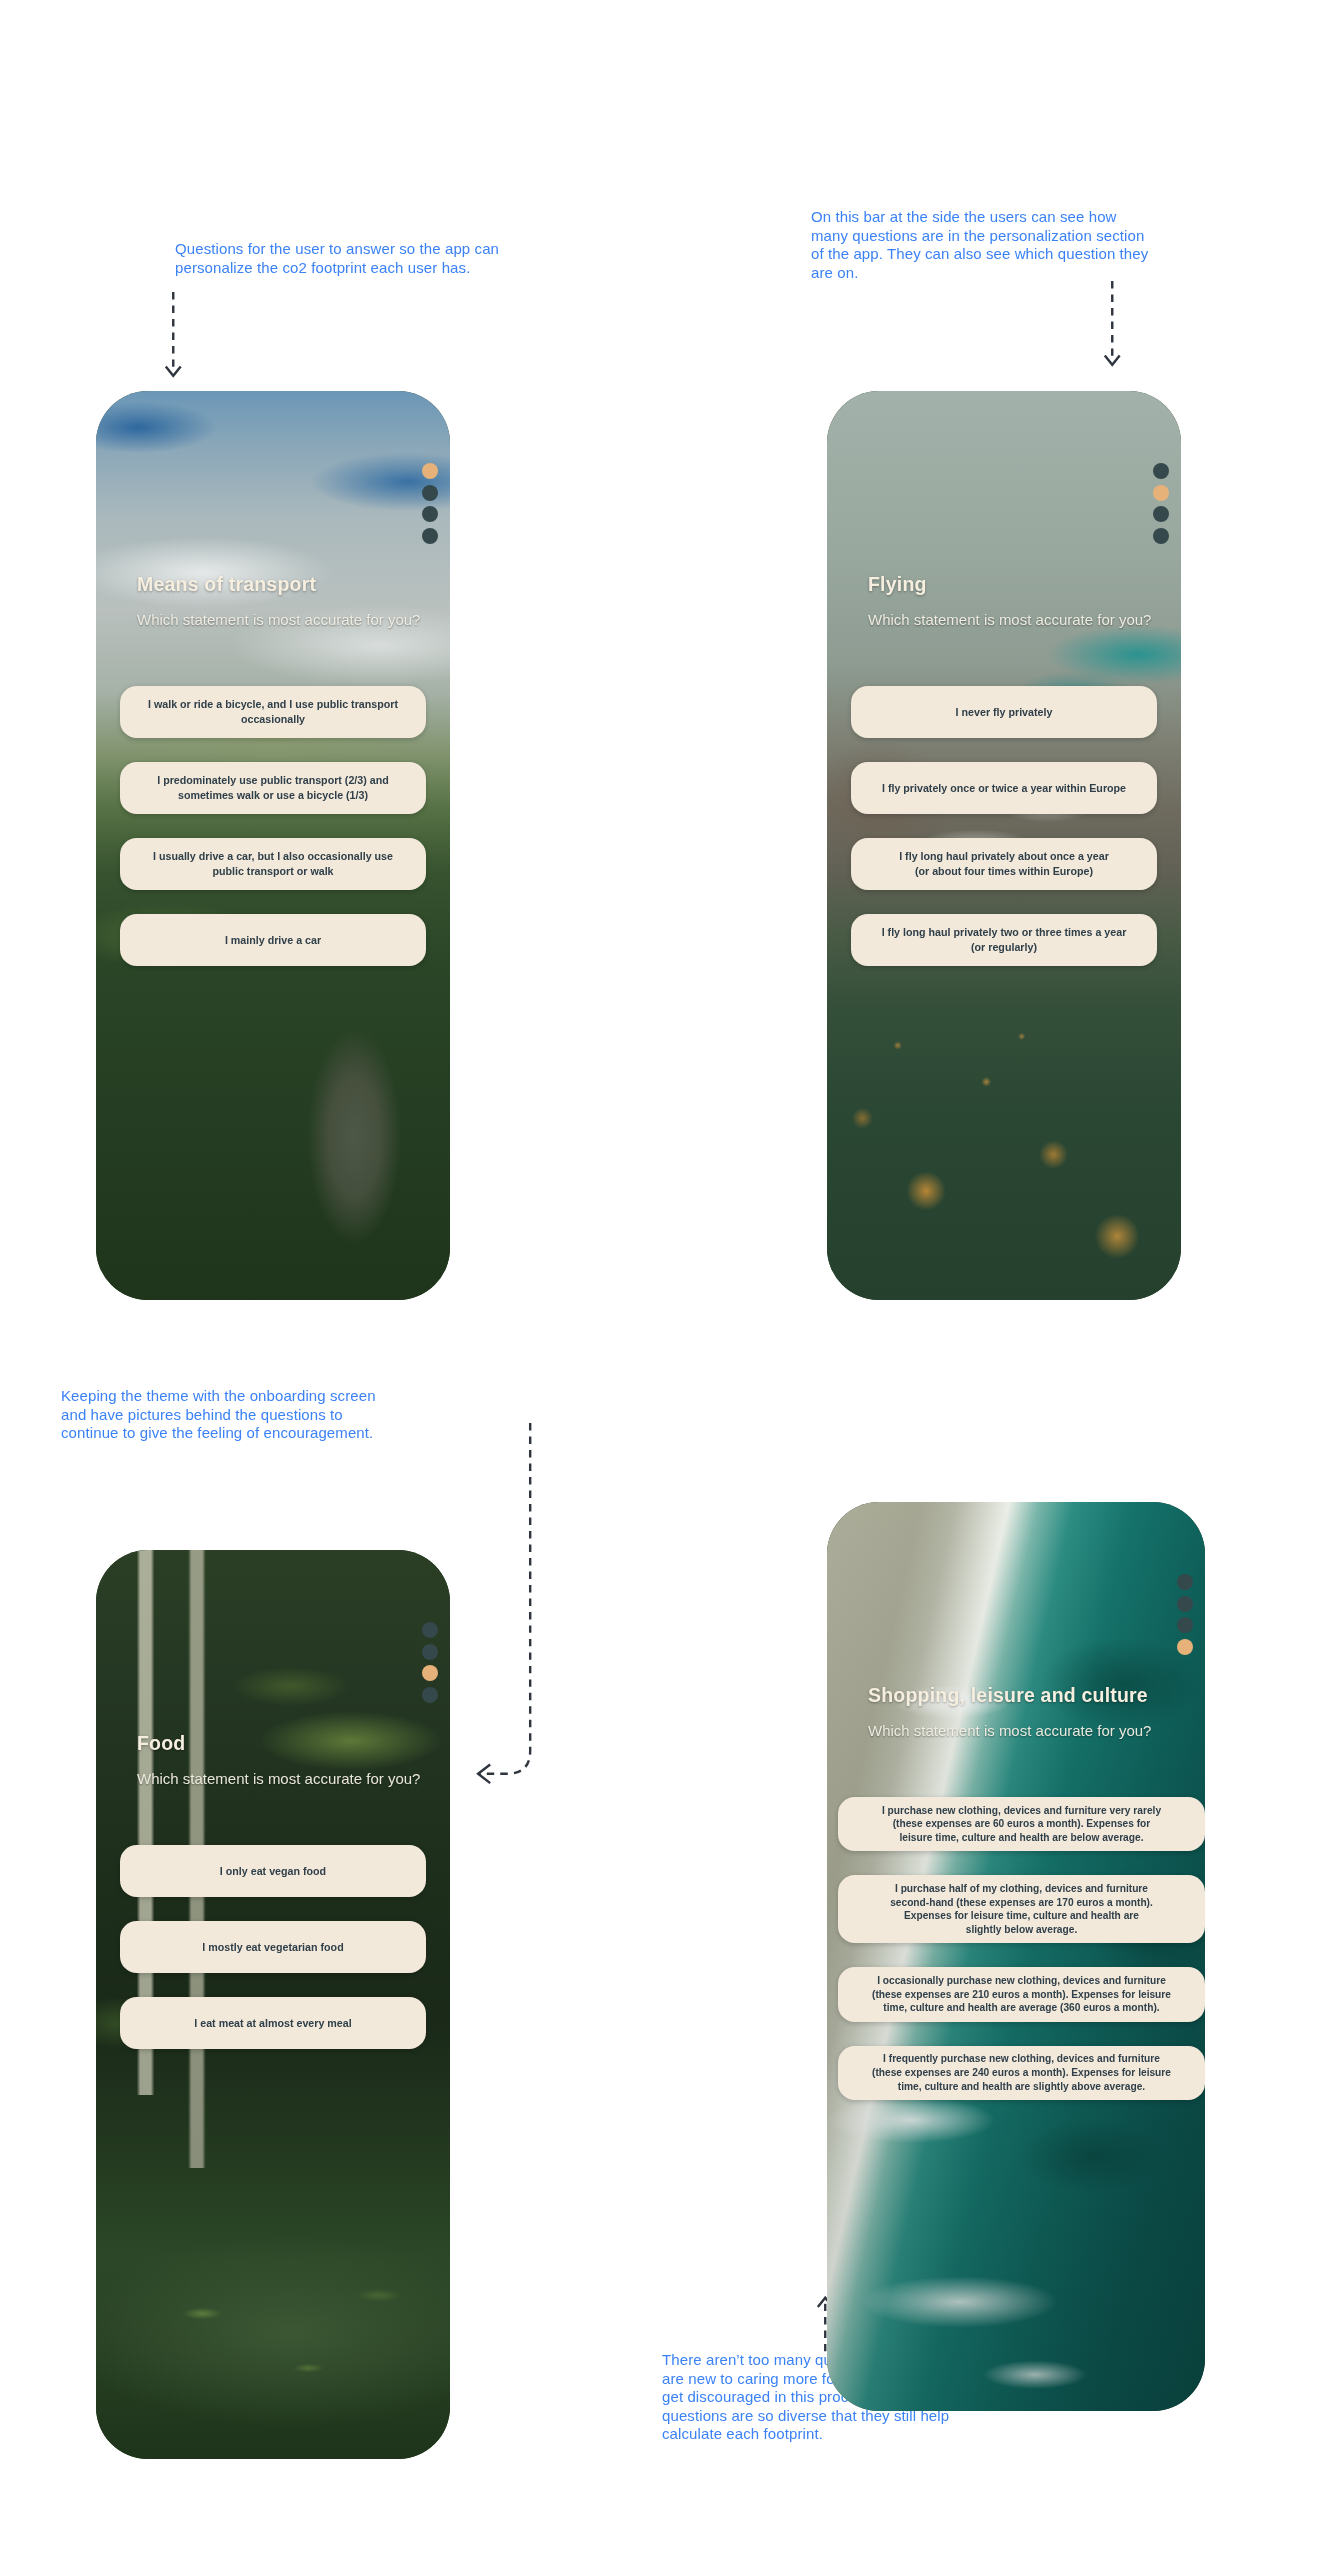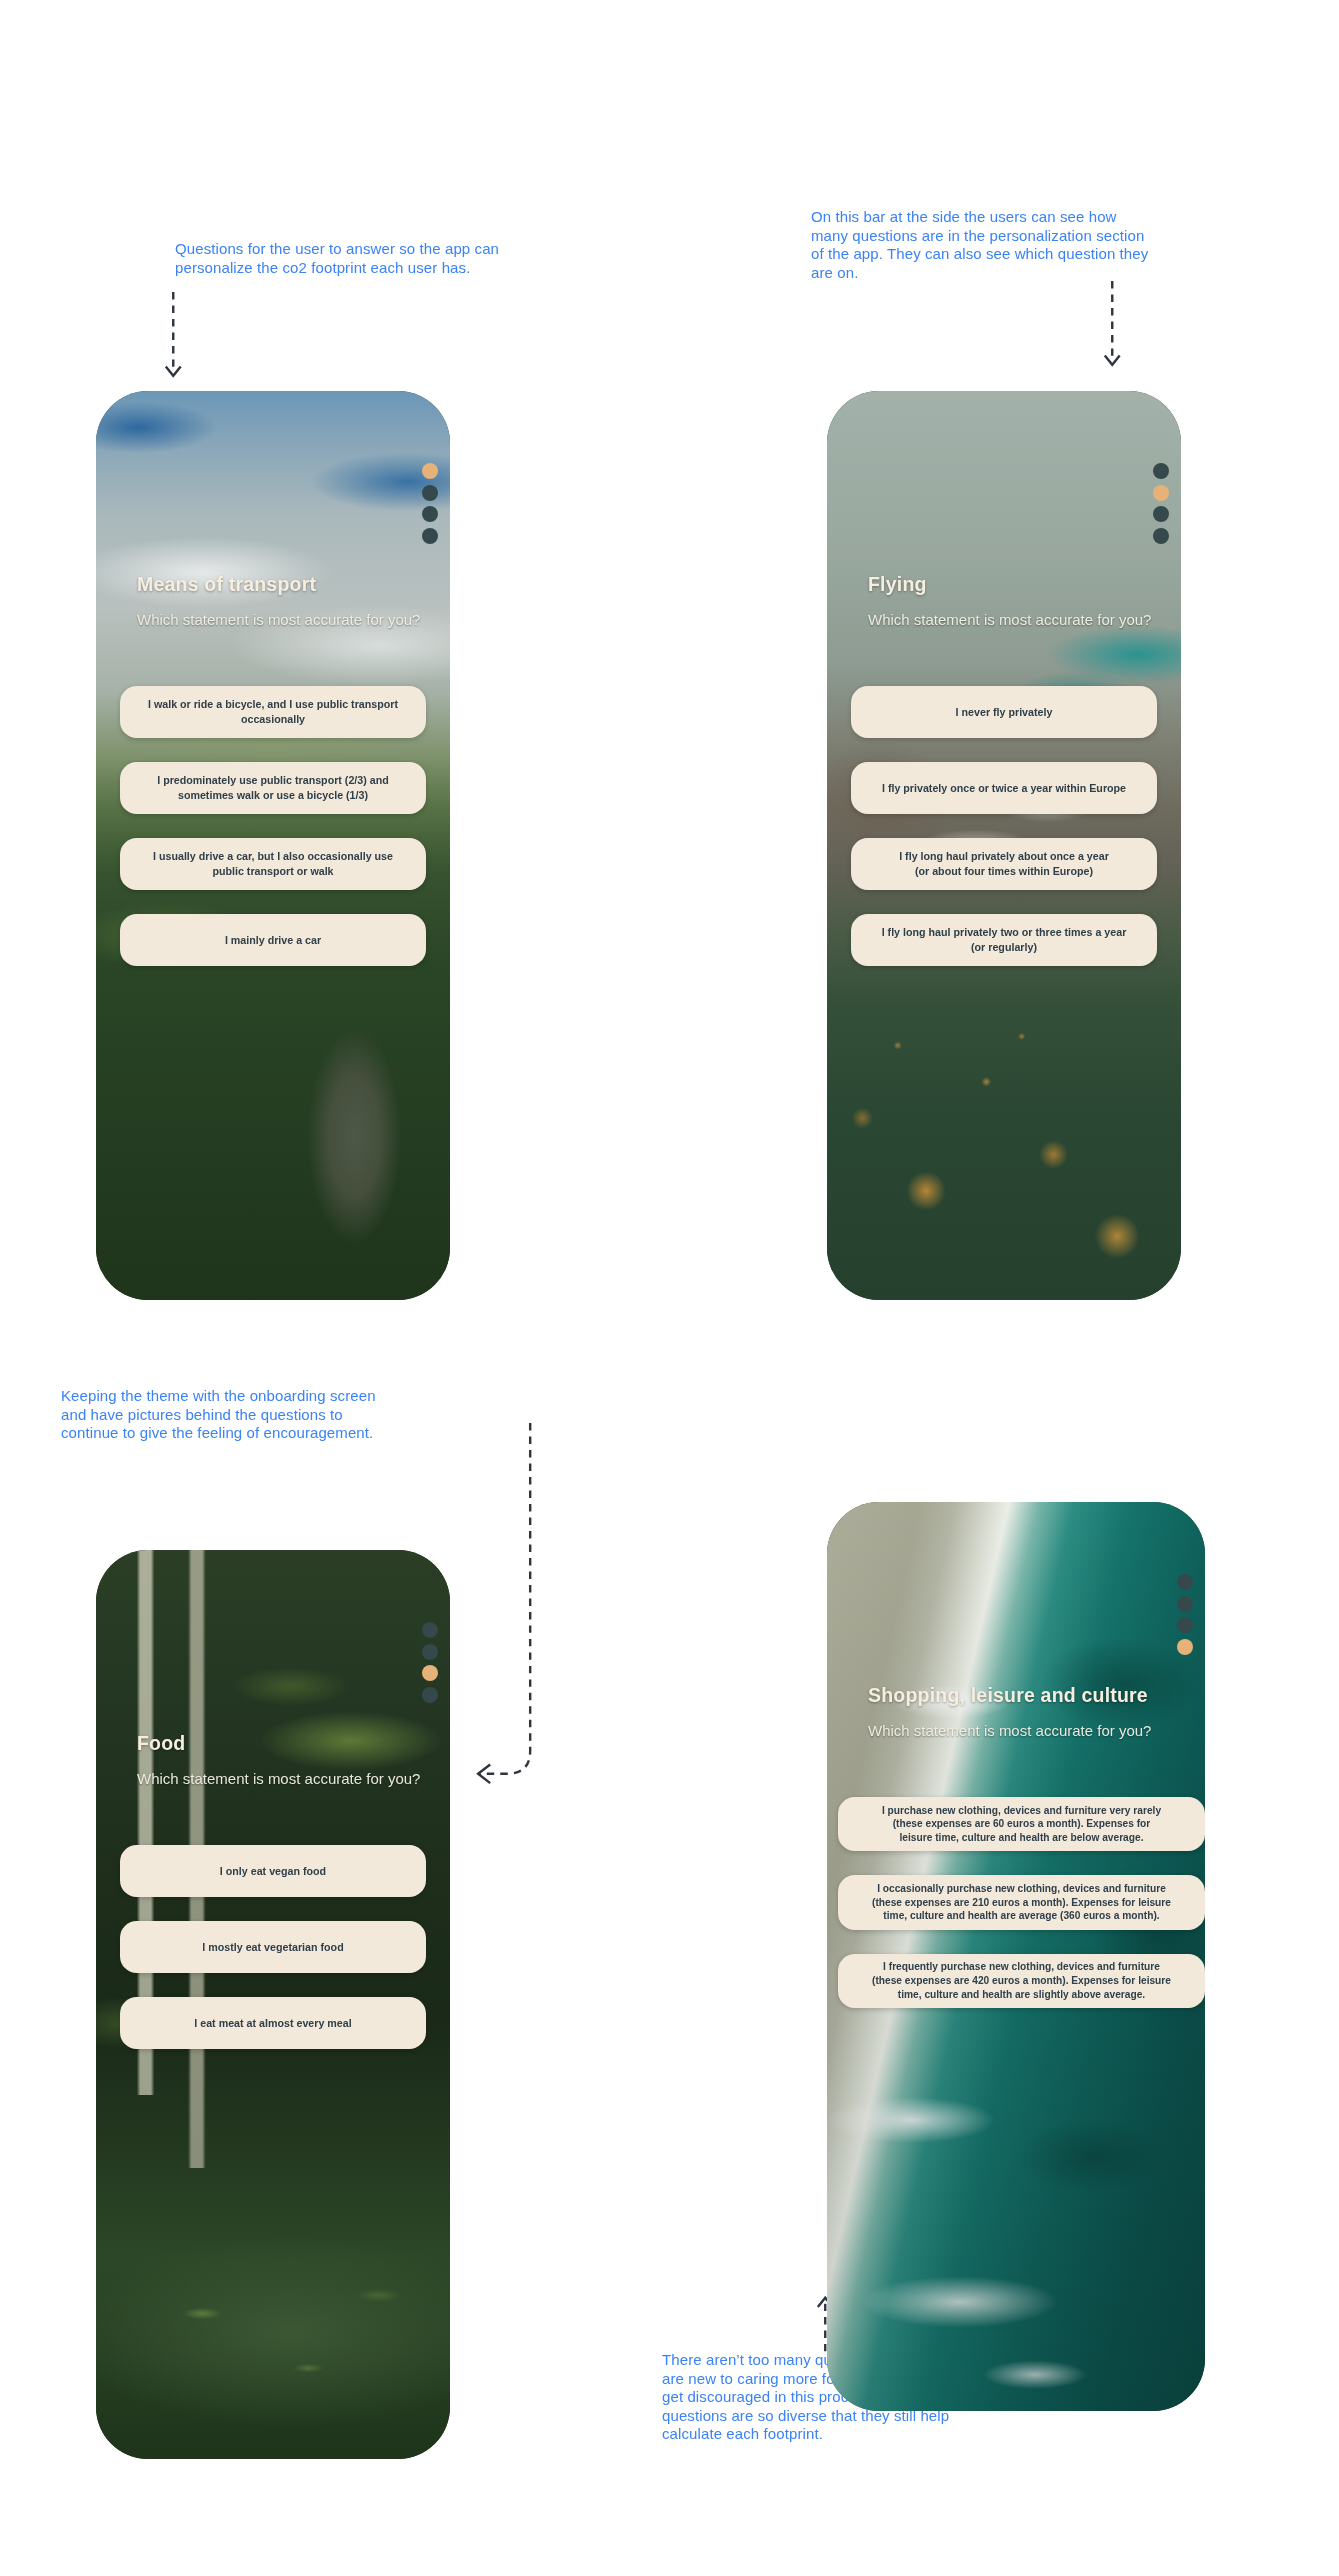--- a/index.html
+++ b/index.html
@@ -207,21 +207,25 @@
     <span class="dot"></span>
     <span class="dot"></span>
     <span class="dot active"></span>
   </div>
   <div class="title">Shopping, leisure and culture</div>
   <div class="subtitle">Which statement is most accurate for you?</div>
   <div class="answers wide">
     <button class="answer">I purchase new clothing, devices and furniture very rarely
 (these expenses are 60 euros a month). Expenses for
 leisure time, culture and health are below average.</button>
+    <button class="answer">I purchase half of my clothing, devices and furniture
+second-hand (these expenses are 170 euros a month).
+Expenses for leisure time, culture and health are
+slightly below average.</button>
     <button class="answer">I occasionally purchase new clothing, devices and furniture
 (these expenses are 210 euros a month). Expenses for leisure
 time, culture and health are average (360 euros a month).</button>
     <button class="answer">I frequently purchase new clothing, devices and furniture
-(these expenses are 420 euros a month). Expenses for leisure
+(these expenses are 240 euros a month). Expenses for leisure
 time, culture and health are slightly above average.</button>
   </div>
 </div>
 
 
 </body></html>

